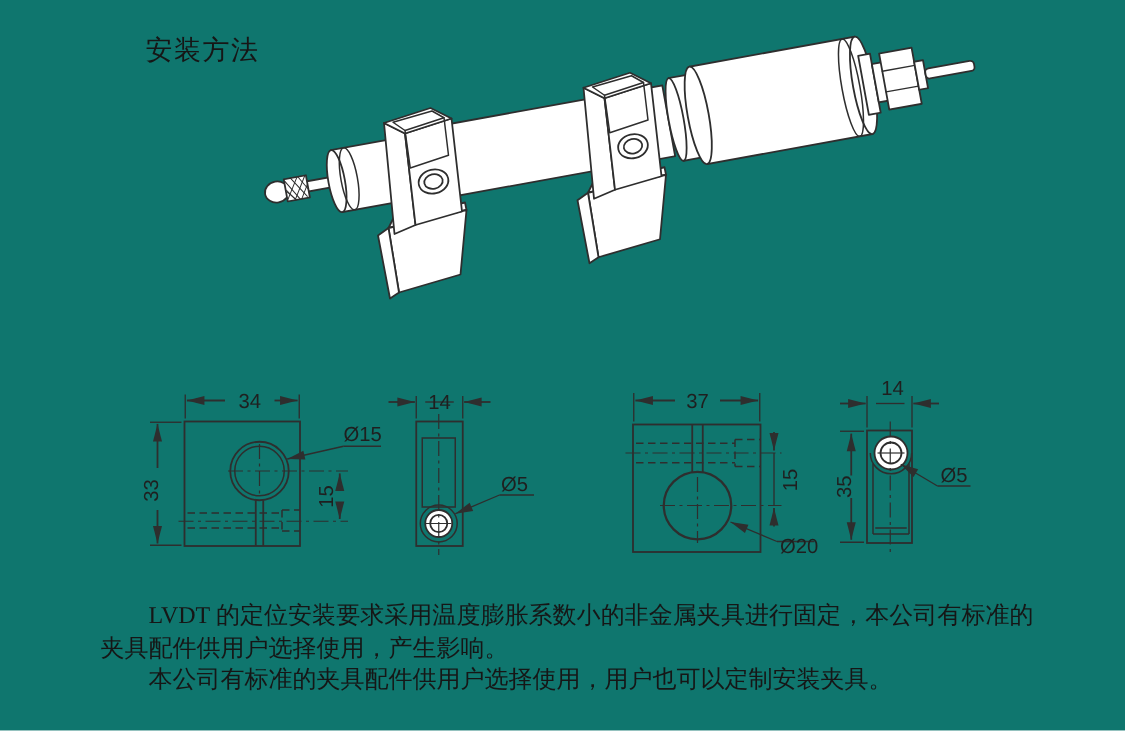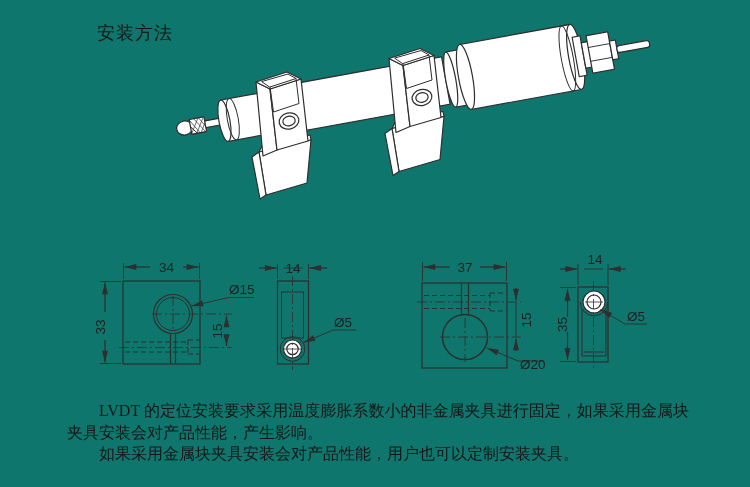--- a/index.html
+++ b/index.html
@@ -214,17 +214,17 @@
       <text x="527" y="324" text-anchor="middle" transform="rotate(-90 527 320)">15</text>
       <text x="520" y="368.5">Ø20</text>
 
       <text x="595" y="263.5" text-anchor="middle">14</text>
       <text x="563" y="328.5" text-anchor="middle" transform="rotate(-90 563 324.5)">35</text>
       <text x="627" y="321">Ø5</text>
     </g>
   </svg>
 
   <div id="body-text">
-    <p>LVDT 的定位安装要求采用温度膨胀系数小的非金属夹具进行固定，如果采用金属块夹具安装会对产品性能，产生影响。</p>
-    <p>如果采用金属块夹具安装会对产品性能，用户也可以定制安装夹具。</p>
+    <p>LVDT 的定位安装要求采用温度膨胀系数小的非金属夹具进行固定，本公司有标准的夹具配件供用户选择使用，产生影响。</p>
+    <p>本公司有标准的夹具配件供用户选择使用，用户也可以定制安装夹具。</p>
   </div>
 
 </div>
 
 </body></html>

